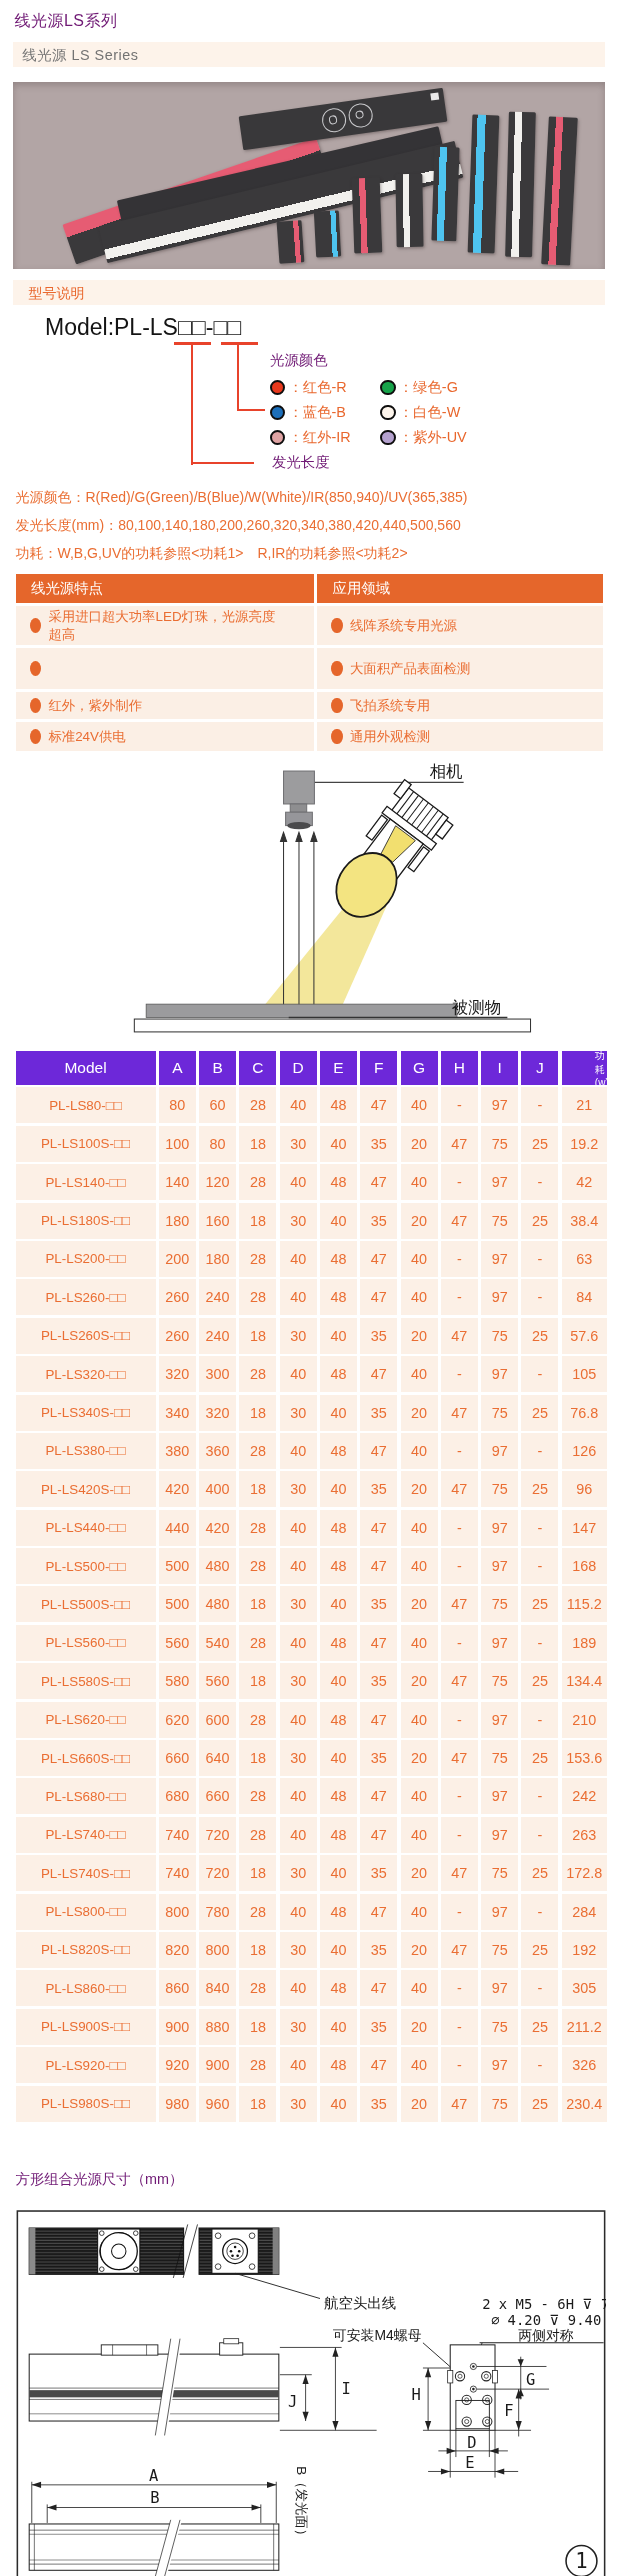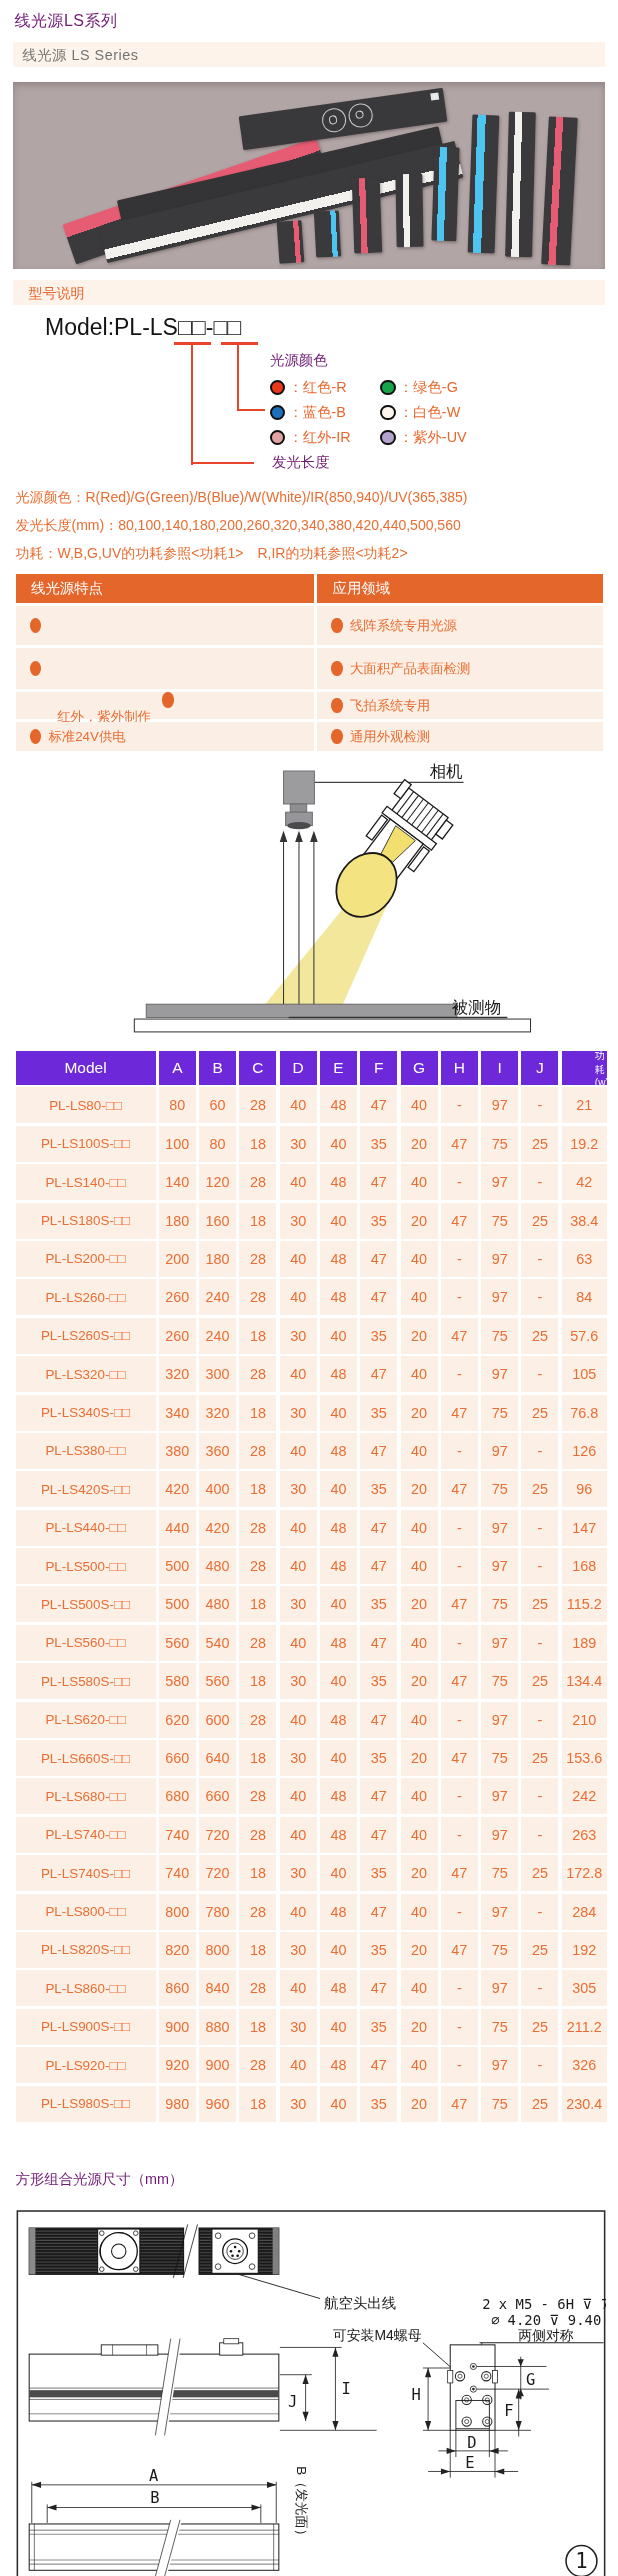--- a/index.html
+++ b/index.html
@@ -139,25 +139,26 @@
 
 <div class="abs spec-line" style="top:489px;">光源颜色：R(Red)/G(Green)/B(Blue)/W(White)/IR(850,940)/UV(365,385)</div>
 <div class="abs spec-line" style="top:517px;">发光长度(mm)：80,100,140,180,200,260,320,340,380,420,440,500,560</div>
 <div class="abs spec-line" style="top:545px;">功耗：W,B,G,UV的功耗参照&lt;功耗1&gt;　R,IR的功耗参照&lt;功耗2&gt;</div>
 
 <div class="abs feat-head" style="left:15.5px;top:574px;width:298px;">线光源特点</div>
 <div class="abs feat-head" style="left:317px;top:574px;width:286px;">应用领域</div>
 <div class="abs" id="features-list">
     <div class="feat-row abs" style="left: 15.5px; top: 606px; width: 298px; height: 39px;">
       <div class="bullet"></div>
+      <span style="width: 229px;">采用进口超大功率LED灯珠，光源亮度超高</span>
     </div>
     <div class="feat-row abs" style="left: 15.5px; top: 648px; width: 298px; height: 41px;">
       <div class="bullet"></div>
     </div>
-    <div class="feat-row abs" style="left: 15.5px; top: 692px; width: 298px; height: 27px; flex-direction: column;">
+    <div class="feat-row abs" style="left: 15.5px; top: 692px; width: 298px; height: 27px;">
       <div class="bullet"></div>
       <span style="width: 229px;">红外，紫外制作</span>
     </div>
     <div class="feat-row abs" style="left: 15.5px; top: 722px; width: 298px; height: 29px;">
       <div class="bullet"></div>
       <span style="width: 229px;">标准24V供电</span>
     </div>
   </div>
 <div class="abs" id="applications-list">
     <div class="feat-row abs" style="left: 317px; top: 606px; width: 286px; height: 39px;">

